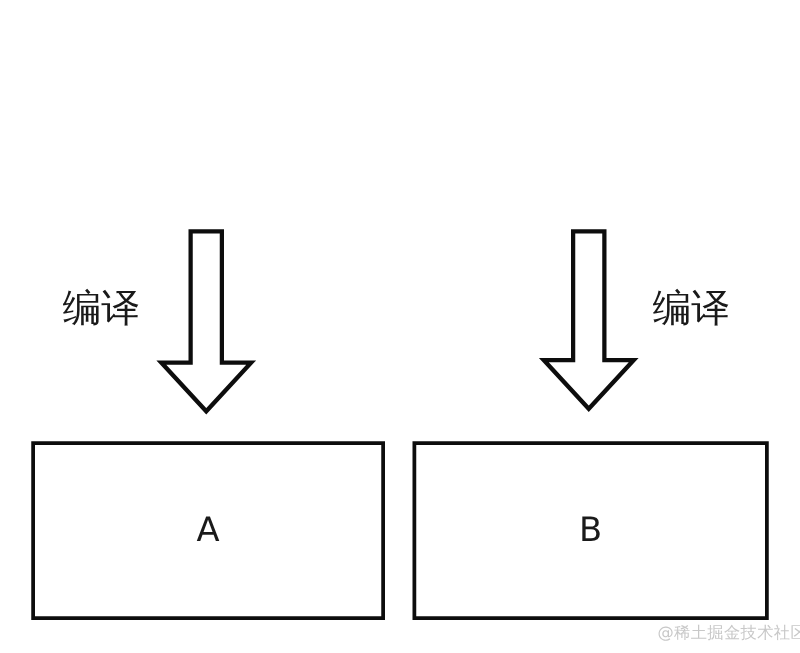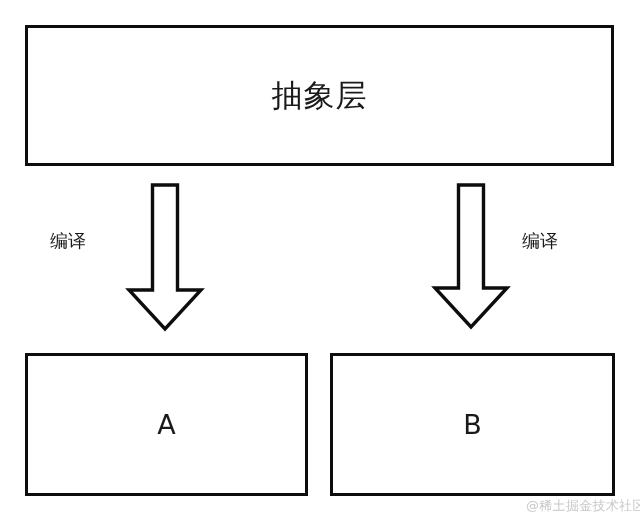--- a/index.html
+++ b/index.html
@@ -74,21 +74,21 @@
   }
   #arrow-right {
     left: 431px;
     top: 183px;
     width: 80px;
     height: 146px;
   }
   .edge-label {
     position: absolute;
     color: #1a1a1a;
-    font-size: 18px;
+    font-size: 31px;
     line-height: 1;
     white-space: nowrap;
     user-select: none;
   }
   #label-left {
     left: 50px;
     top: 232px;
   }
   #label-right {
     left: 522px;
@@ -103,23 +103,20 @@
     letter-spacing: 0.3px;
     white-space: nowrap;
     user-select: none;
   }
 </style>
 </head>
 <body>
 
 <div id="canvas">
 
-  <div class="box" id="box-abstract">
-    <span class="box-label">抽象层</span>
-  </div>
 
   <svg class="arrow" id="arrow-left" viewBox="0 0 80 148">
     <polygon class="arrow-path" points="27.5,2 52.5,2 52.5,107 76,107 40,146 4,107 27.5,107"></polygon>
   </svg>
 
   <span class="edge-label" id="label-left">编译</span>
 
   <svg class="arrow" id="arrow-right" viewBox="0 0 80 146">
     <polygon class="arrow-path" points="27.5,2 52.5,2 52.5,105 76,105 40,144 4,105 27.5,105"></polygon>
   </svg>

